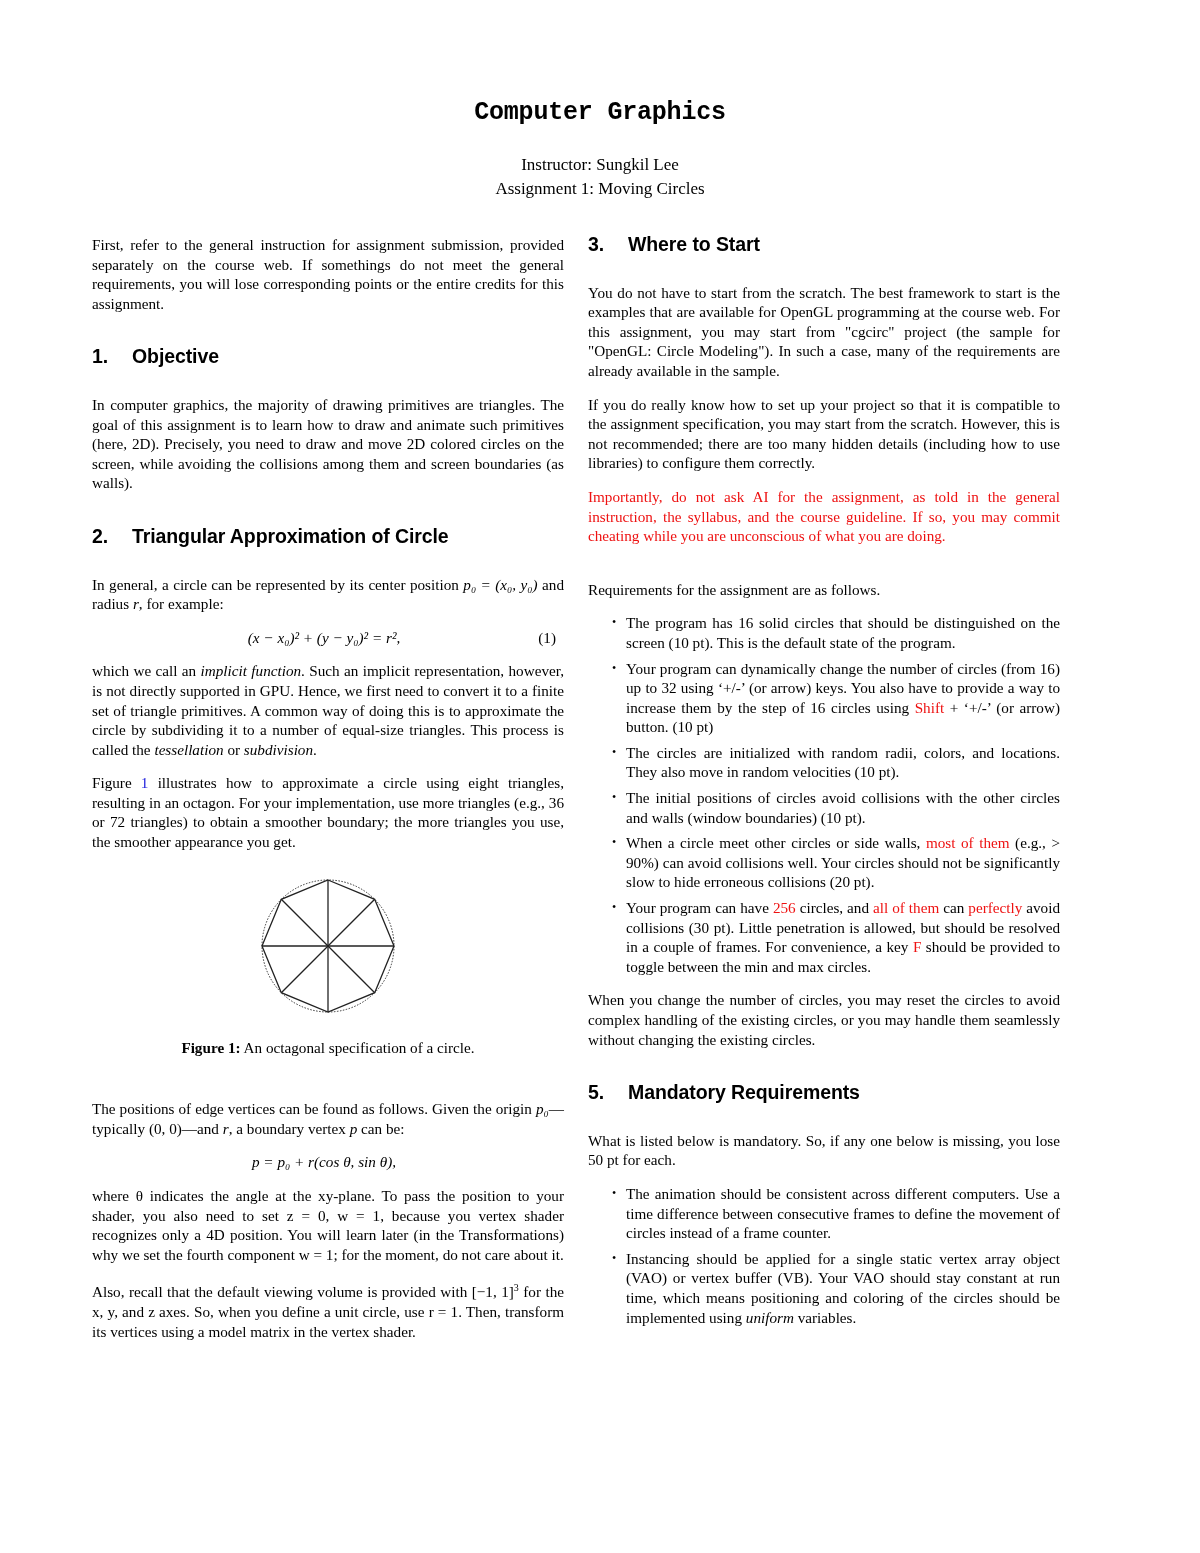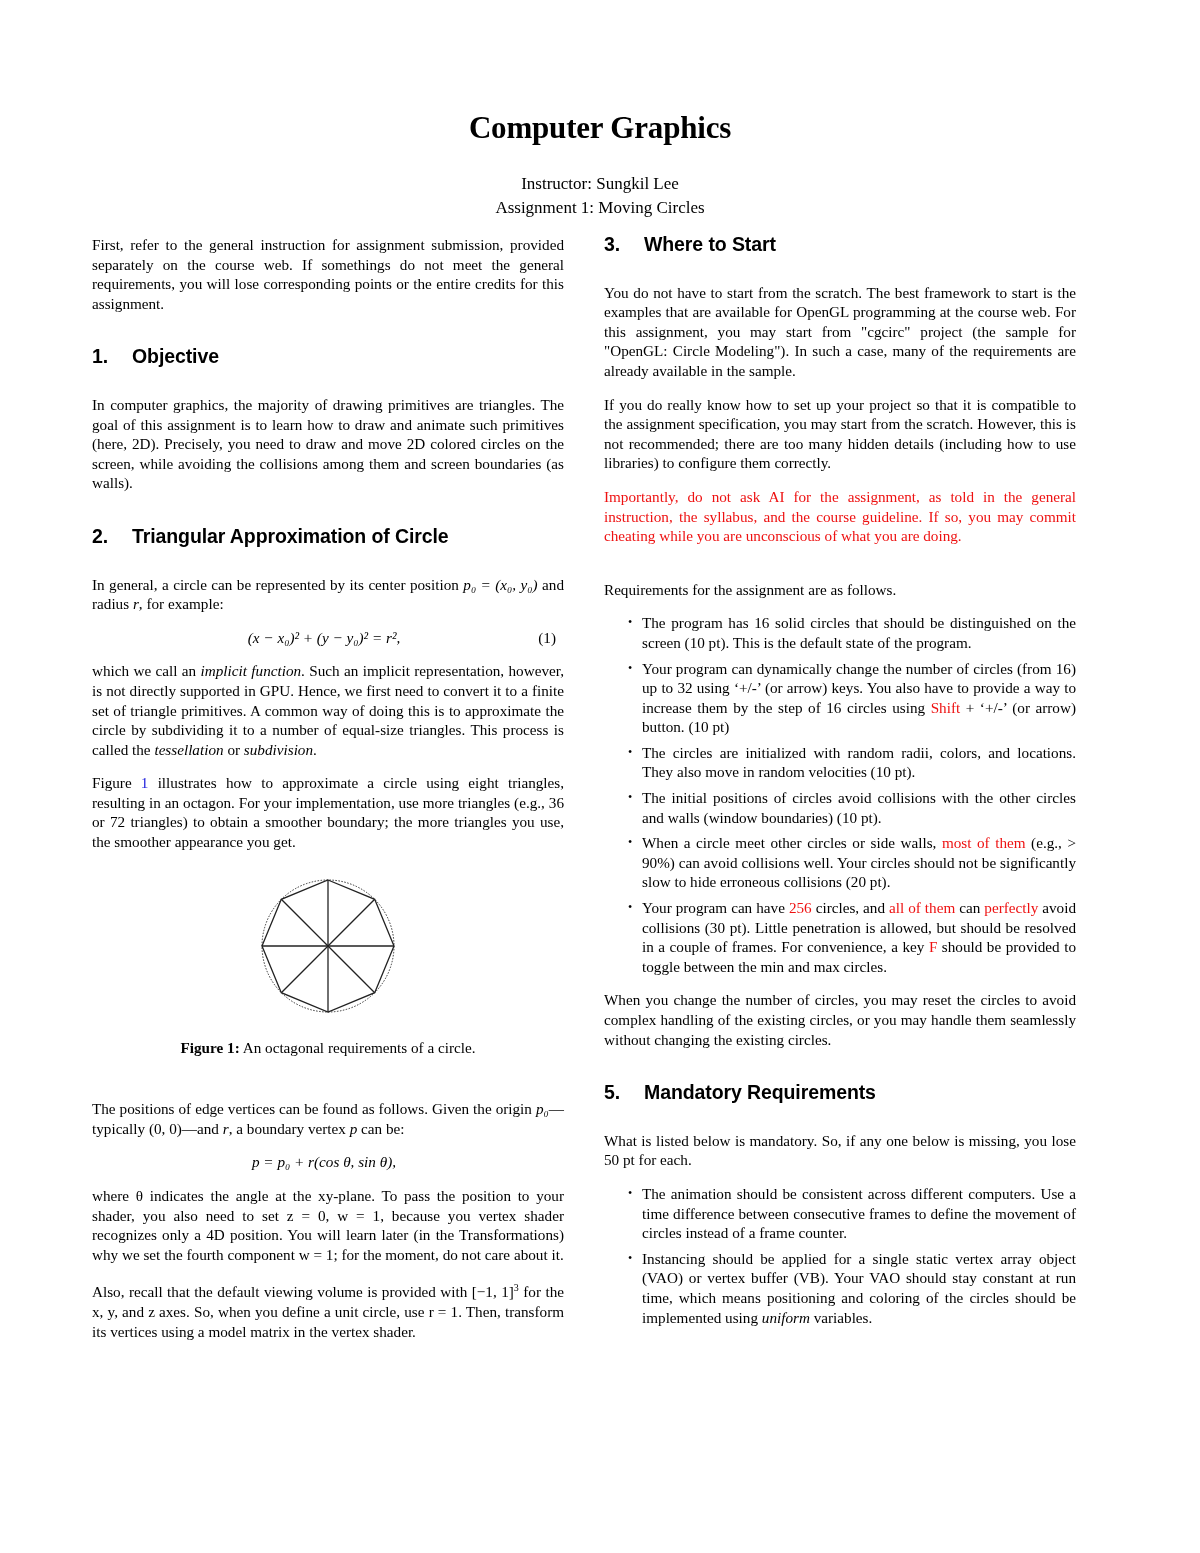--- a/index.html
+++ b/index.html
@@ -1,24 +1,24 @@
 <!DOCTYPE html>
 <html><head>
 <meta charset="utf-8">
 <style>
   html, body { margin: 0; padding: 0; background: #ffffff; }
   body { width: 1200px; height: 1553px; position: relative; font-family: "Liberation Serif", "DejaVu Serif", serif; color: #000; }
   .page { position: absolute; left: 0; top: 0; width: 1200px; height: 1553px; }
   .title-block { position: absolute; top: 98px; left: 0; width: 1200px; text-align: center; }
-  .doc-title { font-family: Liberation Serif, serif; font-weight: bold; font-size: 31px; margin: 12px; letter-spacing: -0.2px; }
+  .doc-title { font-family: Liberation Mono, monospace; font-weight: bold; font-size: 25px; margin: 0; letter-spacing: -0.2px; }
   .subtitle { font-size: 17px; line-height: 24px; }
   .subtitle.first { margin-top: 26px; }
   .col { position: absolute; top: 235px; width: 472px; font-size: 15.2px; line-height: 19.6px; text-align: justify; }
   .col.left { left: 92px; }
-  .col.right { left: 604px; }
+  .col.right { left: 588px; }
   p { margin: 0 0 14px 0; }
   h2 { font-family: "Liberation Sans", "DejaVu Sans", sans-serif; font-weight: bold; font-size: 19.5px; margin: 0 0 28px 0; letter-spacing: -0.1px; }
   h2 .num { display: inline-block; width: 40px; }
   .sec { margin-top: 34px; }
   .red { color: #ee1111; }
   .blue { color: #2222dd; }
   em { }
   .math { font-style: italic; }
   .eq { position: relative; text-align: center; margin: 10px 8px 14px 0; }
   .eq .eqnum { position: absolute; right: 0; top: 0; font-style: normal; }
@@ -63,21 +63,21 @@
           <polygon points="0,-66 46.7,-46.7 66,0 46.7,46.7 0,66 -46.7,46.7 -66,0 -46.7,-46.7" fill="none" stroke="#222" stroke-width="1.3"></polygon>
           <line x1="0" y1="0" x2="0" y2="-66" stroke="#222" stroke-width="1.3"></line>
           <line x1="0" y1="0" x2="46.7" y2="-46.7" stroke="#222" stroke-width="1.3"></line>
           <line x1="0" y1="0" x2="66" y2="0" stroke="#222" stroke-width="1.3"></line>
           <line x1="0" y1="0" x2="46.7" y2="46.7" stroke="#222" stroke-width="1.3"></line>
           <line x1="0" y1="0" x2="0" y2="66" stroke="#222" stroke-width="1.3"></line>
           <line x1="0" y1="0" x2="-46.7" y2="46.7" stroke="#222" stroke-width="1.3"></line>
           <line x1="0" y1="0" x2="-66" y2="0" stroke="#222" stroke-width="1.3"></line>
           <line x1="0" y1="0" x2="-46.7" y2="-46.7" stroke="#222" stroke-width="1.3"></line>
         </svg>
-        <div class="caption"><b>Figure 1:</b><span> An octagonal requirements of a circle.</span></div>
+        <div class="caption"><b>Figure 1:</b><span> An octagonal specification of a circle.</span></div>
       </div>
 
       <p><span>The positions of edge vertices can be found as follows. Given the origin </span><span class="math">p₀</span><span>—typically (0, 0)—and </span><span class="math">r</span><span>, a boundary vertex </span><span class="math">p</span><span> can be:</span></p>
       <div class="eq"><span class="math">p = p₀ + r(cos θ, sin θ),</span></div>
       <p>where θ indicates the angle at the xy-plane. To pass the position to your shader, you also need to set z = 0, w = 1, because you vertex shader recognizes only a 4D position. You will learn later (in the Transformations) why we set the fourth component w = 1; for the moment, do not care about it.</p>
       <p><span>Also, recall that the default viewing volume is provided with [−1, 1]</span><sup>3</sup><span> for the x, y, and z axes. So, when you define a unit circle, use r = 1. Then, transform its vertices using a model matrix in the vertex shader.</span></p>
     </div>
   </div>
 
   <div class="col right">

